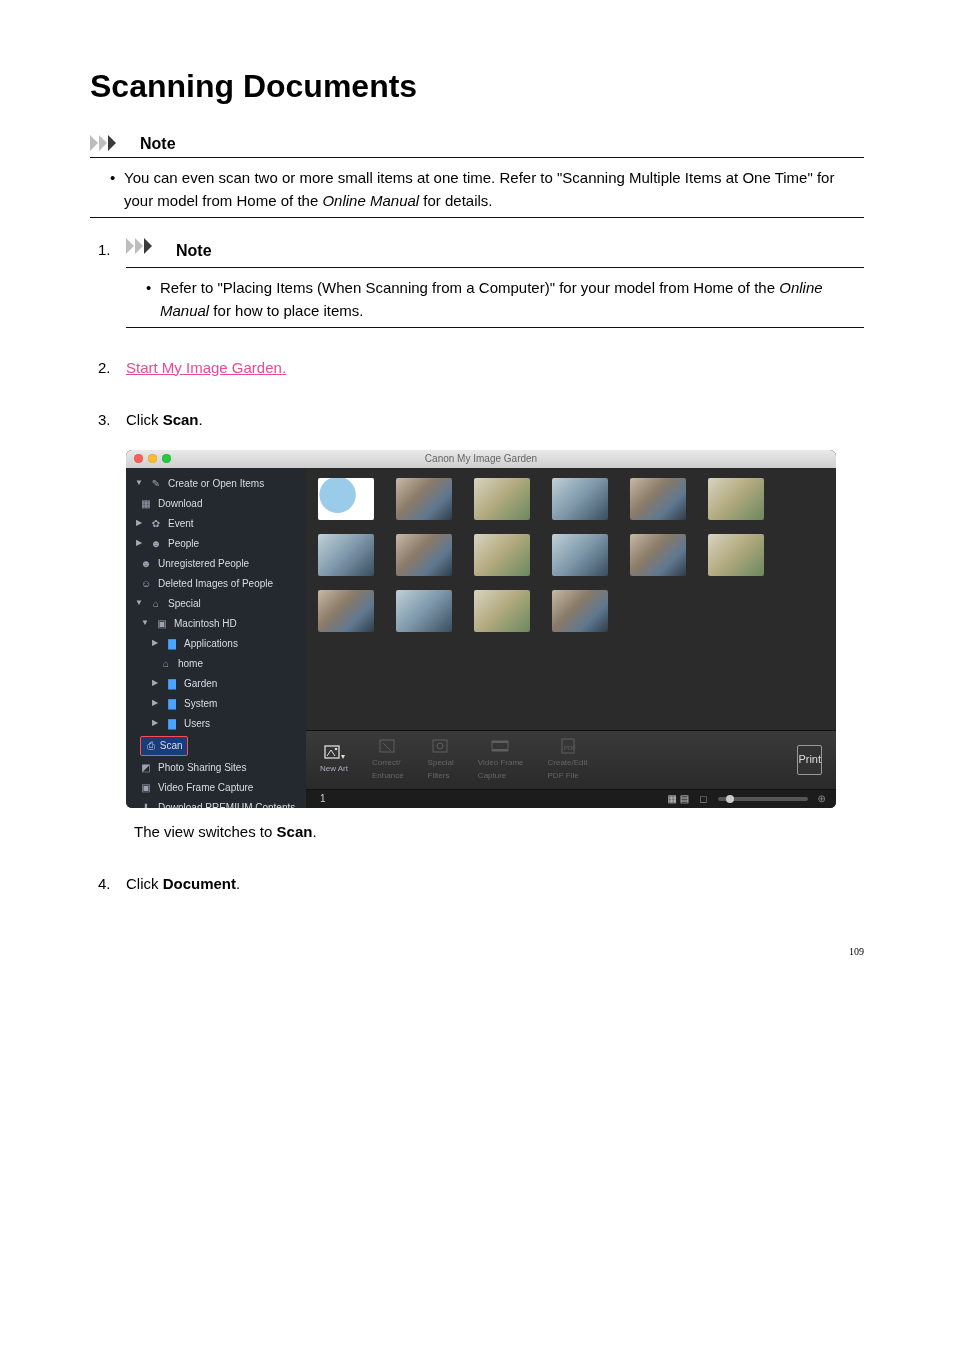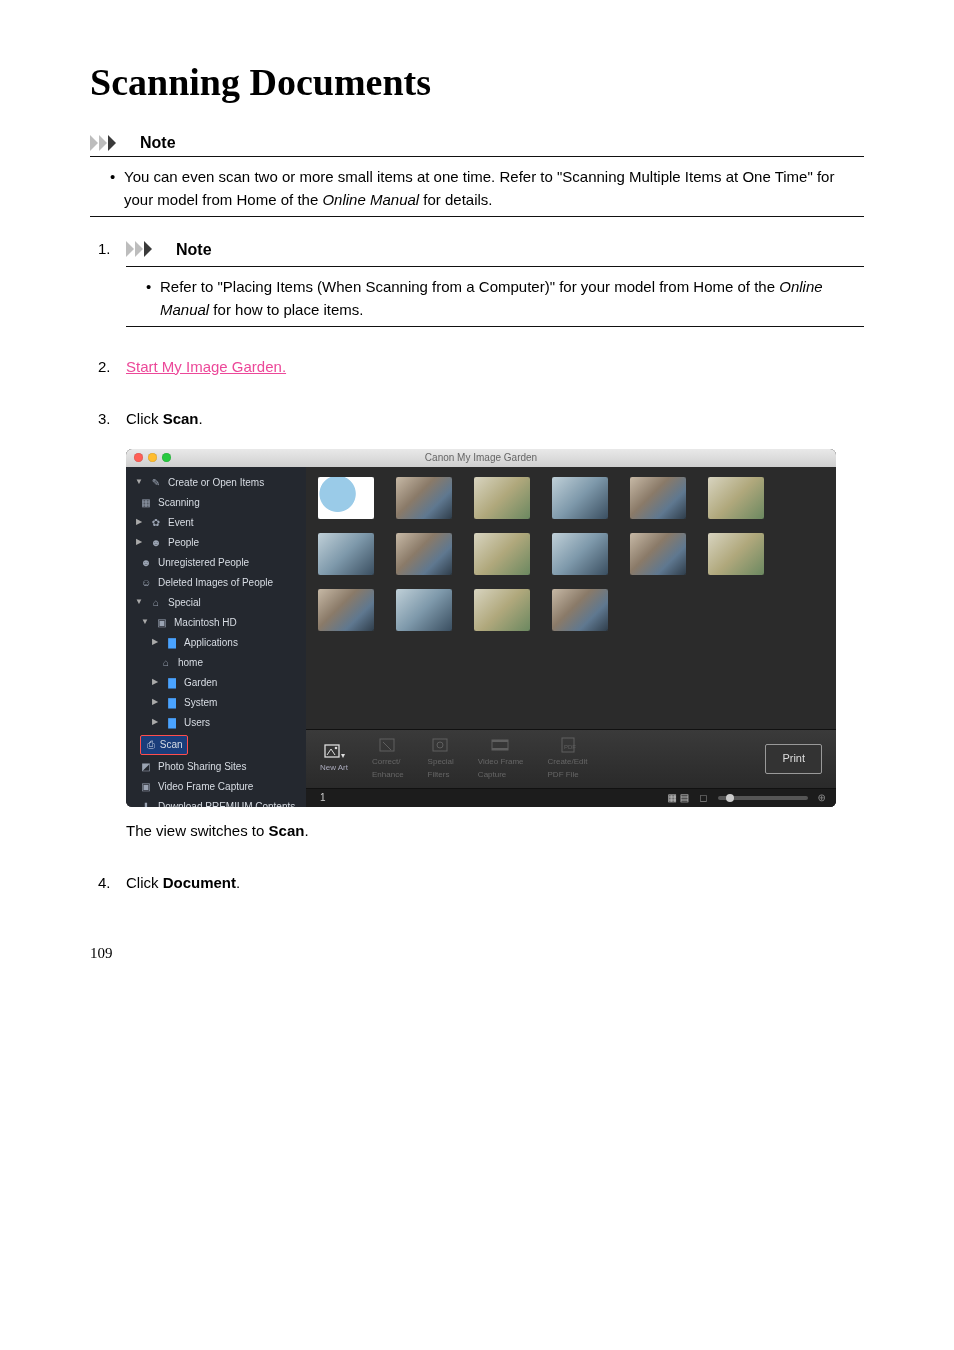--- a/index.html
+++ b/index.html
@@ -10,32 +10,31 @@
     color: #000;
     font-size: 15px;
   }
   .page {
     width: 954px;
     margin: 0 auto;
     padding: 40px 90px 40px 90px;
     box-sizing: border-box;
   }
   h1 {
-    font-size: 38px;
+    font-size: 32px;
     font-weight: bold;
-    margin: 20px 0 30px 0;
-    font-family: Liberation Serif, serif;
+    margin: 28px 0 30px 0;
   }
   .intro { margin: 0 0 18px 0; }
 
   .note-block { margin: 10px 0 20px 0; }
   .note-block.inner { margin: 8px 0 0 0; }
   .note-header {
     display: flex;
-    align-items: center;
+    align-items: flex-start;
     gap: 6px;
     margin-bottom: 0;
   }
   .chevrons {
     display: inline-flex;
     align-items: center;
   }
   .chevrons svg { display:block; }
   .note-title {
     font-weight: bold;
@@ -158,32 +157,32 @@
     padding: 6px 14px;
     background: linear-gradient(#3a3a3a,#2a2a2a);
     border-top:1px solid #111; border-bottom:1px solid #111;
   }
   .tool { display:flex; flex-direction:column; align-items:center; gap:2px; color:#aab; font-size:8px; }
   .tool.dis { color:#666; }
   .tool .tic { width:22px; height:18px; display:flex; align-items:center; justify-content:center;}
   .tool.dis .tic svg { opacity:.5; }
   .spacer { flex:1; }
   .printbtn {
-    border:1px solid #999; color:#ddd; padding:5px 16px; font-size:11px;
+    border:1px solid #999; color:#ddd; padding:5px 0; font-size:11px;
     background:#333; border-radius:2px;
   }
   .footer {
     position:absolute; left:0; right:0; bottom:0; height:18px;
     background:#1c1c1c; display:flex; align-items:center; justify-content:flex-end;
     padding:0 10px; gap:10px; color:#888;
   }
   .footer .count { margin-right:auto; margin-left:4px; color:#ccc; }
   .slider { width:90px; height:4px; background:#555; position:relative; border-radius:2px;}
   .slider::after{content:""; width:8px; height:8px; background:#ccc; border-radius:50%; position:absolute; left:8px; top:-2px;}
-  .page-num { text-align:left; margin-top:50px; font-family:'Times New Roman',serif; font-size:15px; }
+  .page-num { text-align:right; margin-top:50px; font-family:'Times New Roman',serif; font-size:10px; }
 </style>
 </head>
 <body>
 
 <div class="page">
 
   <h1>Scanning Documents</h1>
 
 
   <div class="note-block">
@@ -258,21 +257,21 @@
         </div>
         <div class="app-body">
           <div class="sidebar">
             <div class="sb-item">
                 <span class="tw">▼</span>
                 <span class="ic">✎</span>
                 <span>Create or Open Items</span>
               </div>
             <div class="sb-item ind1">
                 <span class="ic">▦</span>
-                <span>Scanning</span>
+                <span>Download</span>
               </div>
             <div class="sb-item">
                 <span class="tw">▶</span>
                 <span class="ic">✿</span>
                 <span>Event</span>
               </div>
             <div class="sb-item">
                 <span class="tw">▶</span>
                 <span class="ic">☻</span>
                 <span>People</span>
@@ -420,21 +419,21 @@
               <span class="count">1</span>
               <span style="color:#ccc">▦ ▤</span>
               <span>◻</span>
               <div class="slider"></div>
               <span>⊕</span>
             </div>
           </div>
         </div>
       </div>
 
-      <p class="step-sub" style="">
+      <p class="step-sub" style="margin-left:8px">
         <span>The view switches to </span><b>Scan</b><span>.</span>
       </p>
     </li>
 
     <li>
       <span>
         <span>Click </span><b>Document</b><span>.</span>
       </span>
     </li>
   </ol>

